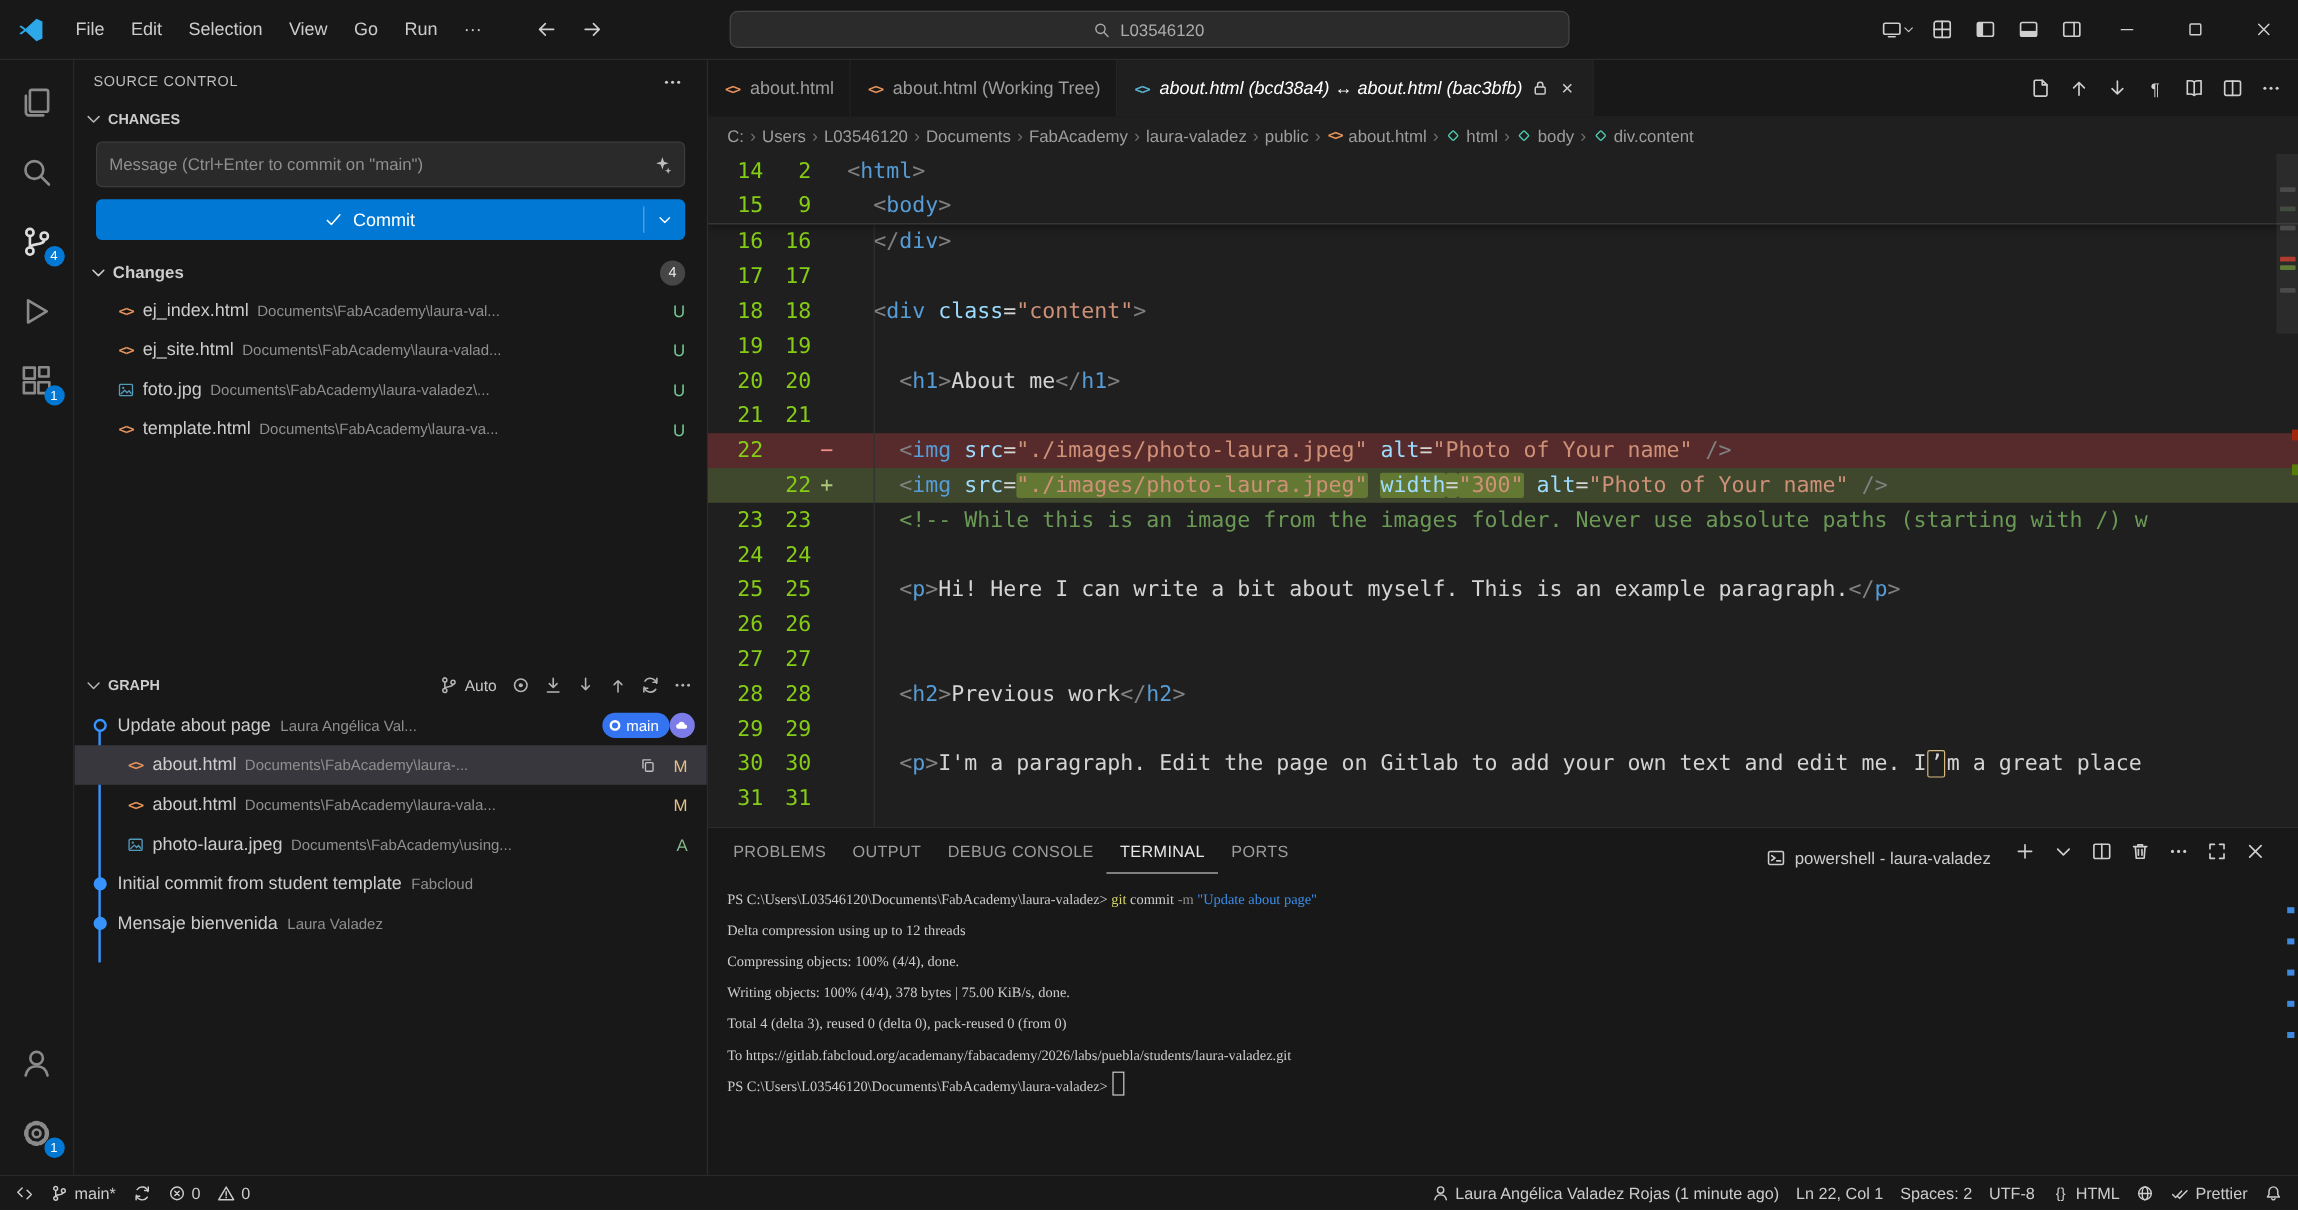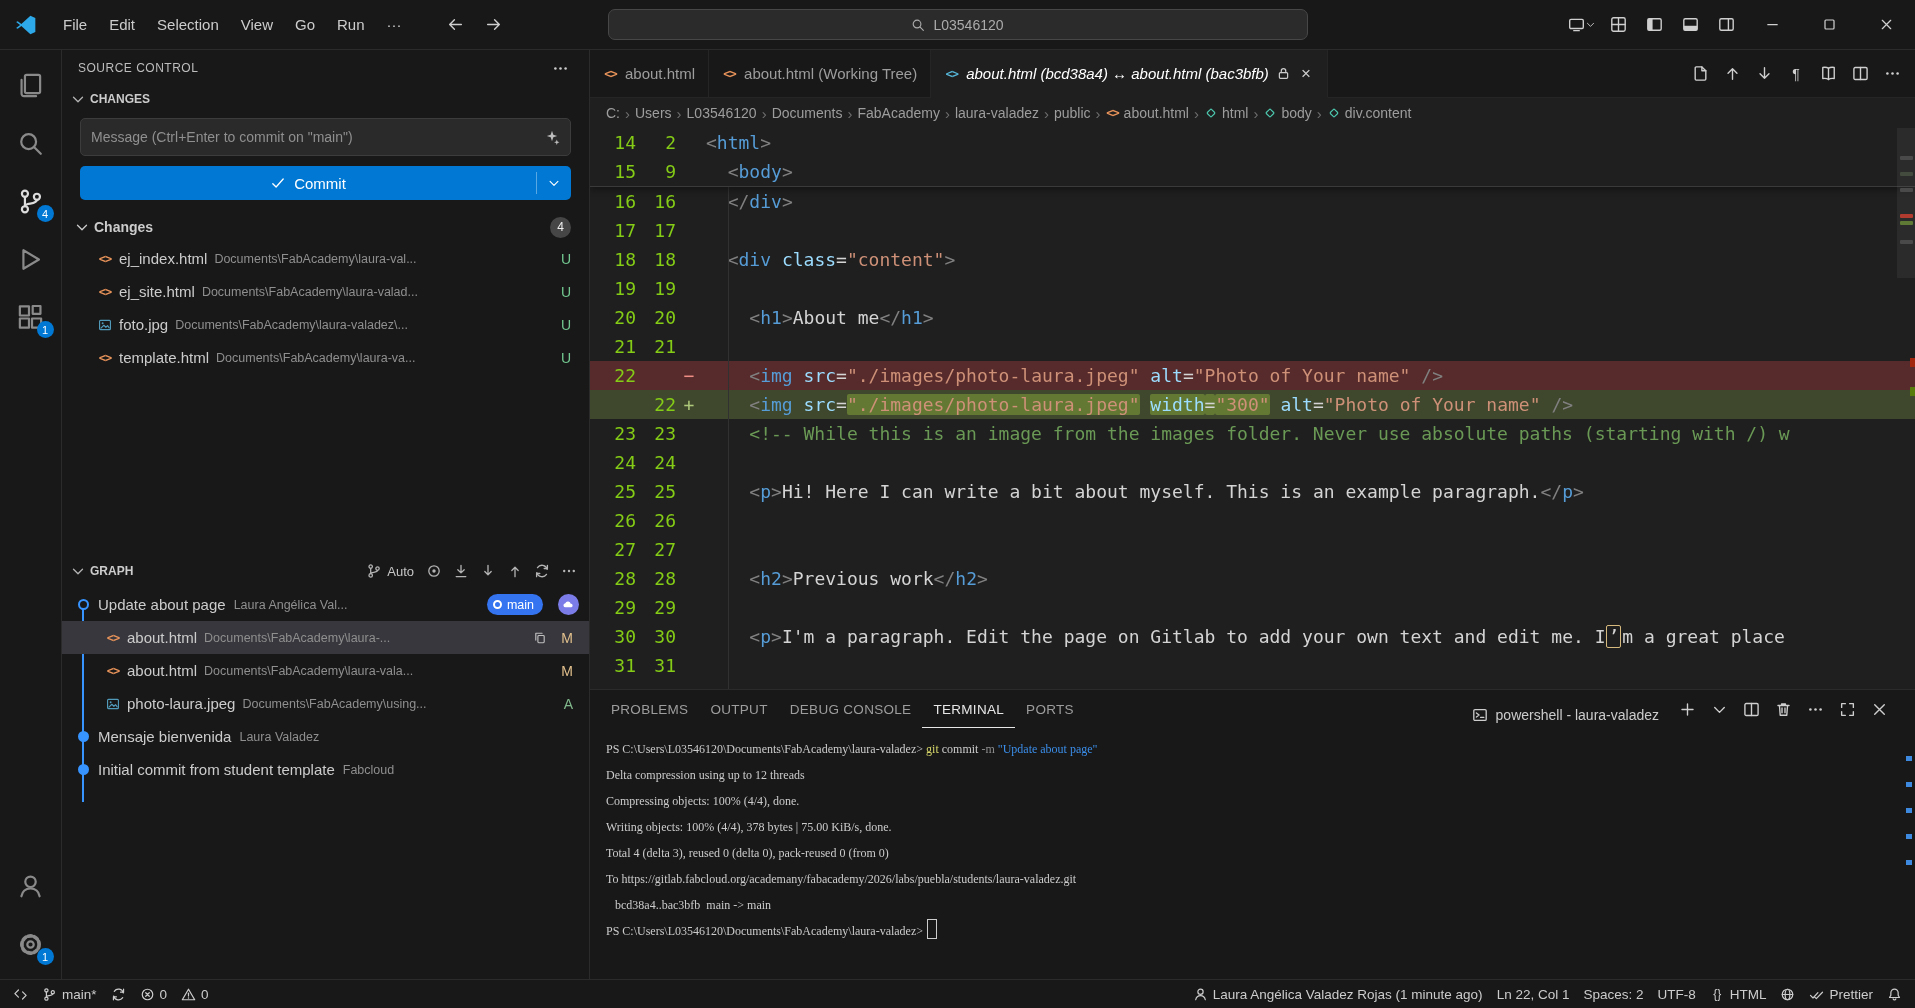--- a/index.html
+++ b/index.html
@@ -71,21 +71,21 @@
   .gh-auto{display:flex;align-items:center;gap:5px;color:#c6c6c6;font-size:13px;padding:0 5px}
   #graph-rows{position:relative;flex:none}
   .graph-line{position:absolute;left:20px;top:16px;width:2px;background:#3794ff;z-index:0}
   .grow{height:33px;display:flex;align-items:center;padding-left:6px;position:relative;z-index:1;cursor:default}
   .grow.sel{background:#37373d}
   .rail{width:30px;flex:none;display:flex;align-items:center;justify-content:center}
   .dot{width:11px;height:11px;border-radius:50%;border:2px solid #3794ff;background:#3794ff}
   .dot.hollow{background:#181818}
   .g-title{color:#cccccc;font-size:15px;white-space:nowrap;flex:none}
   .g-author{color:#8f8f8f;font-size:12.5px;margin-left:8px;white-space:nowrap;overflow:hidden;text-overflow:ellipsis;flex:1}
-  .g-badges{display:flex;align-items:center;gap:15px;margin:0 10px 0 6px}
+  .g-badges{display:flex;align-items:center;gap:0;margin:0 10px 0 6px}
   .gb-pill{display:inline-flex;align-items:center;gap:5px;height:21px;padding:0 9px 0 6px;border-radius:11px;background:#3574f0;color:#fff;font-size:12.5px}
   .pdot{width:9px;height:9px;border:2px solid #fff;border-radius:50%}
   .gb-cloud{width:21px;height:21px;border-radius:50%;background:#7b7bе8;background:#7c7ce8;display:inline-flex;align-items:center;justify-content:center;color:#fff}
   .gb-cloud .ico{width:13px;height:13px}
   .grow.file{padding-left:8px}
   .grow.file .ico.fico{margin-left:6px;margin-right:7px}
   .grow.file .f-path{margin-left:7px}
   .g-copy{color:#c0c0c0;margin:0 6px}
   .grow .f-status{margin-right:16px;margin-left:8px}
 
@@ -548,29 +548,29 @@
             </svg>
           </span>
           <span class="f-name">photo-laura.jpeg</span>
           <span class="f-path">Documents\FabAcademy\using...</span>
           <span class="f-status st-A">A</span>
         </div>
         <div class="grow commit">
           <span class="rail">
             <span class="dot"></span>
           </span>
-          <span class="g-title">Mensaje bienvenida</span>
-          <span class="g-author">Laura Valadez</span>
+          <span class="g-title">Initial commit from student template</span>
+          <span class="g-author">Fabcloud</span>
         </div>
         <div class="grow commit">
           <span class="rail">
             <span class="dot"></span>
           </span>
-          <span class="g-title">Initial commit from student template</span>
-          <span class="g-author">Fabcloud</span>
+          <span class="g-title">Mensaje bienvenida</span>
+          <span class="g-author">Laura Valadez</span>
         </div>
         <div class="graph-line" style="height: 198px;"></div>
       </div>
   </div>
 
   <div class="editor-col">
     <div class="tabsbar">
       <div id="tabs">
           <div class="tab">
             <span class="ico ic-orange">
@@ -827,21 +827,20 @@
             </div>
         </div>
       </div>
       <div class="term" id="term-lines">
           <div class="tline"><span class="t-w">PS C:\Users\L03546120\Documents\FabAcademy\laura-valadez&gt; </span><span class="t-cmd">git</span><span class="t-w"> commit </span><span class="t-par">-m</span><span class="t-w"> </span><span class="t-str">"Update about page"</span></div>
           <div class="tline"><span class="t-w">Delta compression using up to 12 threads</span></div>
           <div class="tline"><span class="t-w">Compressing objects: 100% (4/4), done.</span></div>
           <div class="tline"><span class="t-w">Writing objects: 100% (4/4), 378 bytes | 75.00 KiB/s, done.</span></div>
           <div class="tline"><span class="t-w">Total 4 (delta 3), reused 0 (delta 0), pack-reused 0 (from 0)</span></div>
           <div class="tline"><span class="t-w">To https://gitlab.fabcloud.org/academany/fabacademy/2026/labs/puebla/students/laura-valadez.git</span></div>
-          <div class="tline"><span class="t-w">   bcd38a4..bac3bfb  main -&gt; main</span></div>
           <div class="tline"><span class="t-w">PS C:\Users\L03546120\Documents\FabAcademy\laura-valadez&gt; </span><span class="tcursor"></span></div>
         </div>
       <div class="tmk" style="top:66px"></div>
       <div class="tmk" style="top:92px"></div>
       <div class="tmk" style="top:118px"></div>
       <div class="tmk" style="top:144px"></div>
       <div class="tmk" style="top:170px"></div>
     </div>
   </div>
 </div>

